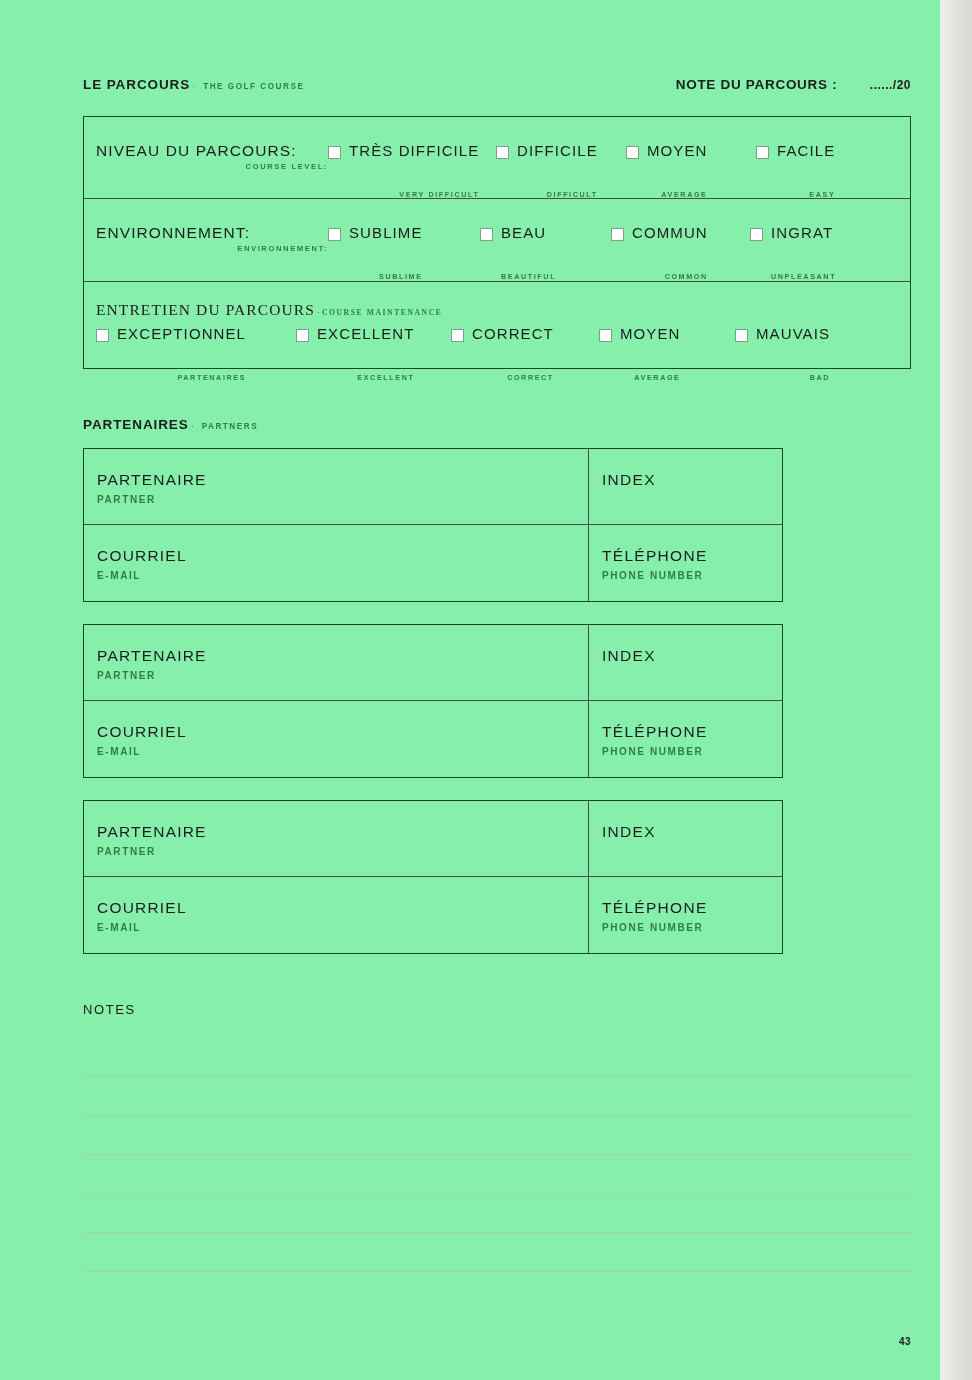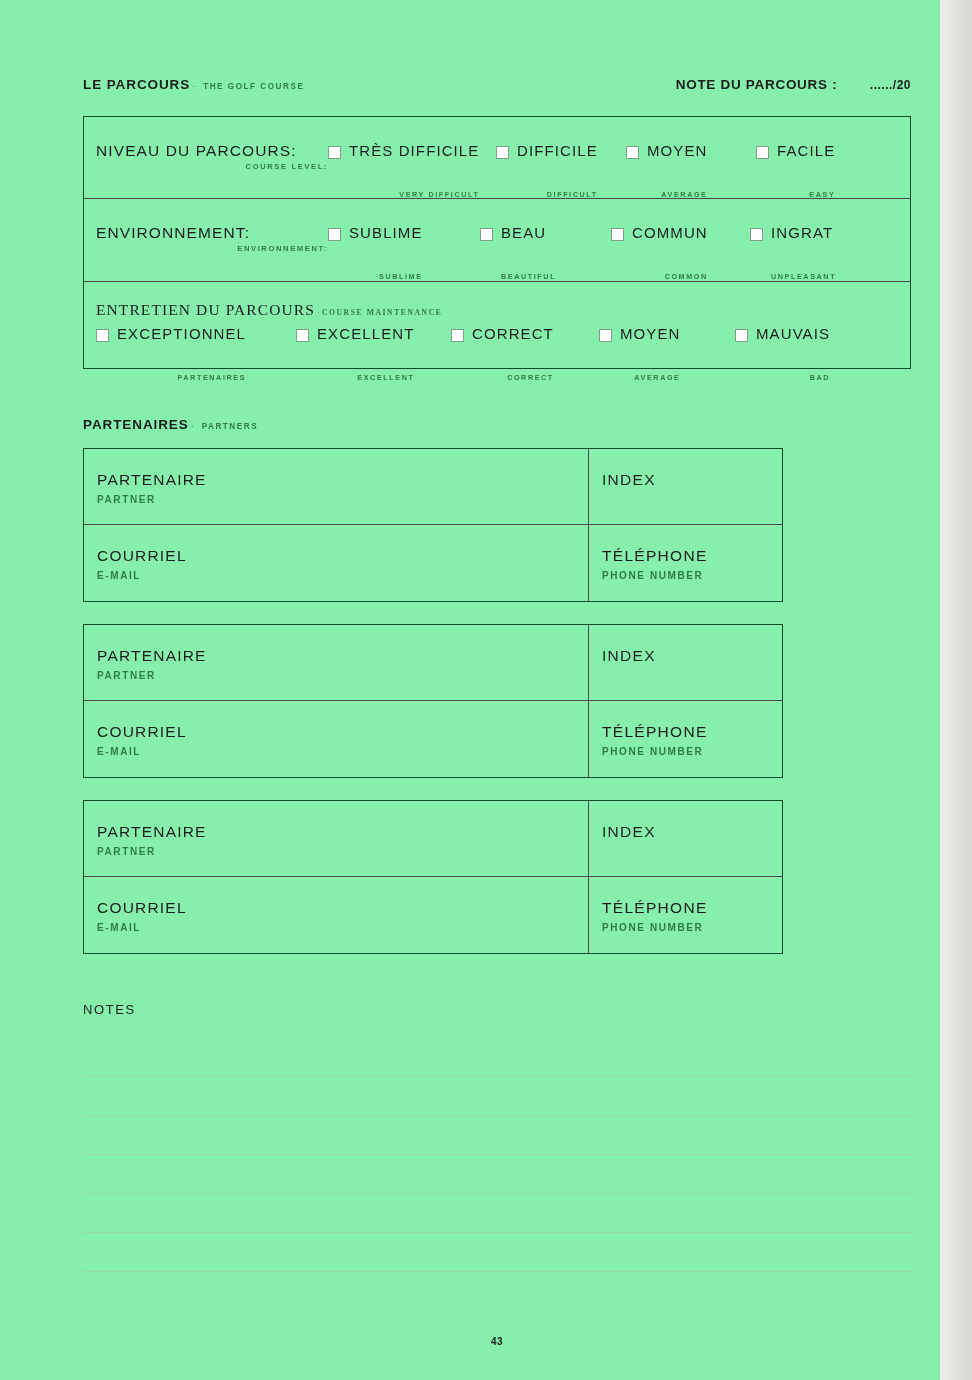--- a/index.html
+++ b/index.html
@@ -211,21 +211,21 @@
     height: 38px;
     border-bottom: 1.4px dotted #b9b9b7;
     width: 828px;
   }
 
   .page-num {
     position: absolute;
     left: 0;
     top: 1336px;
     width: 828px;
-    text-align: center;
+    text-align: right;
     font-size: 10px;
     font-weight: bold;
     letter-spacing: 0.5px;
     color: #1d1d1b;
   }
 </style>
 </head>
 <body>
 
 <div class="page">

